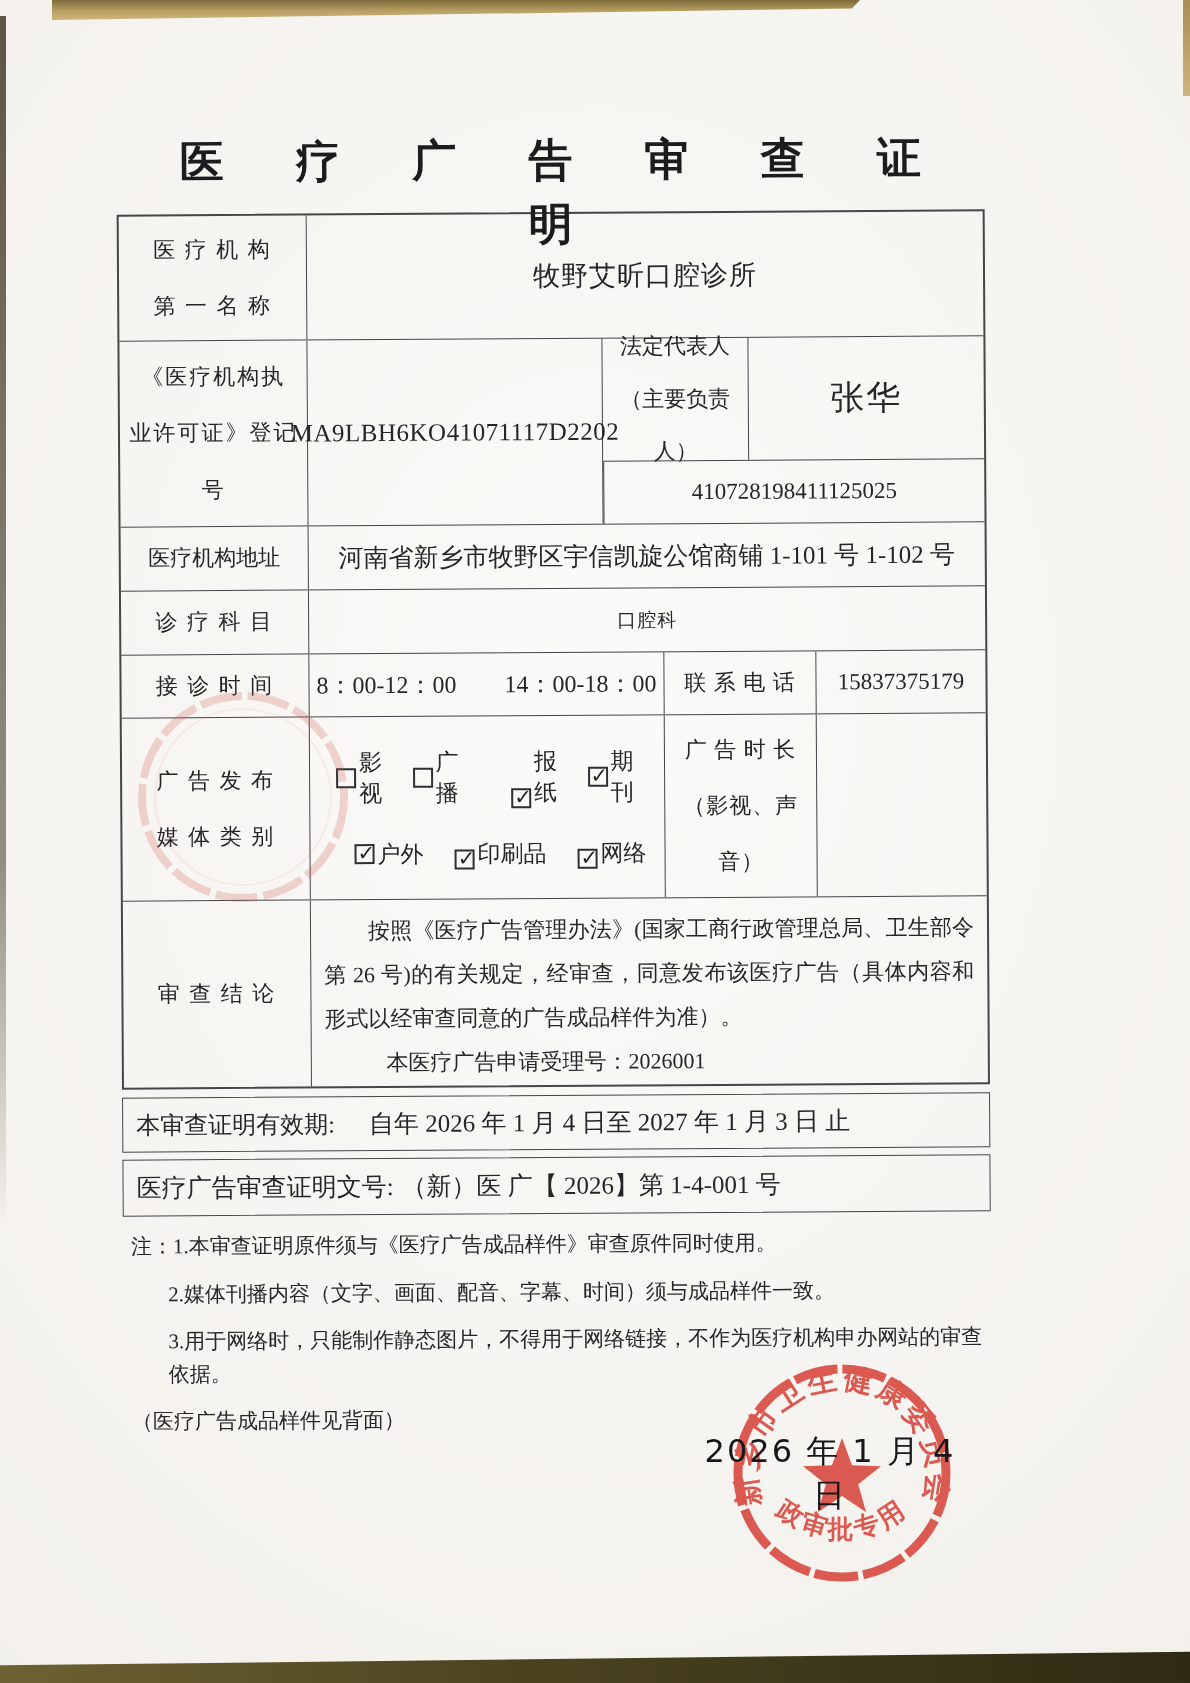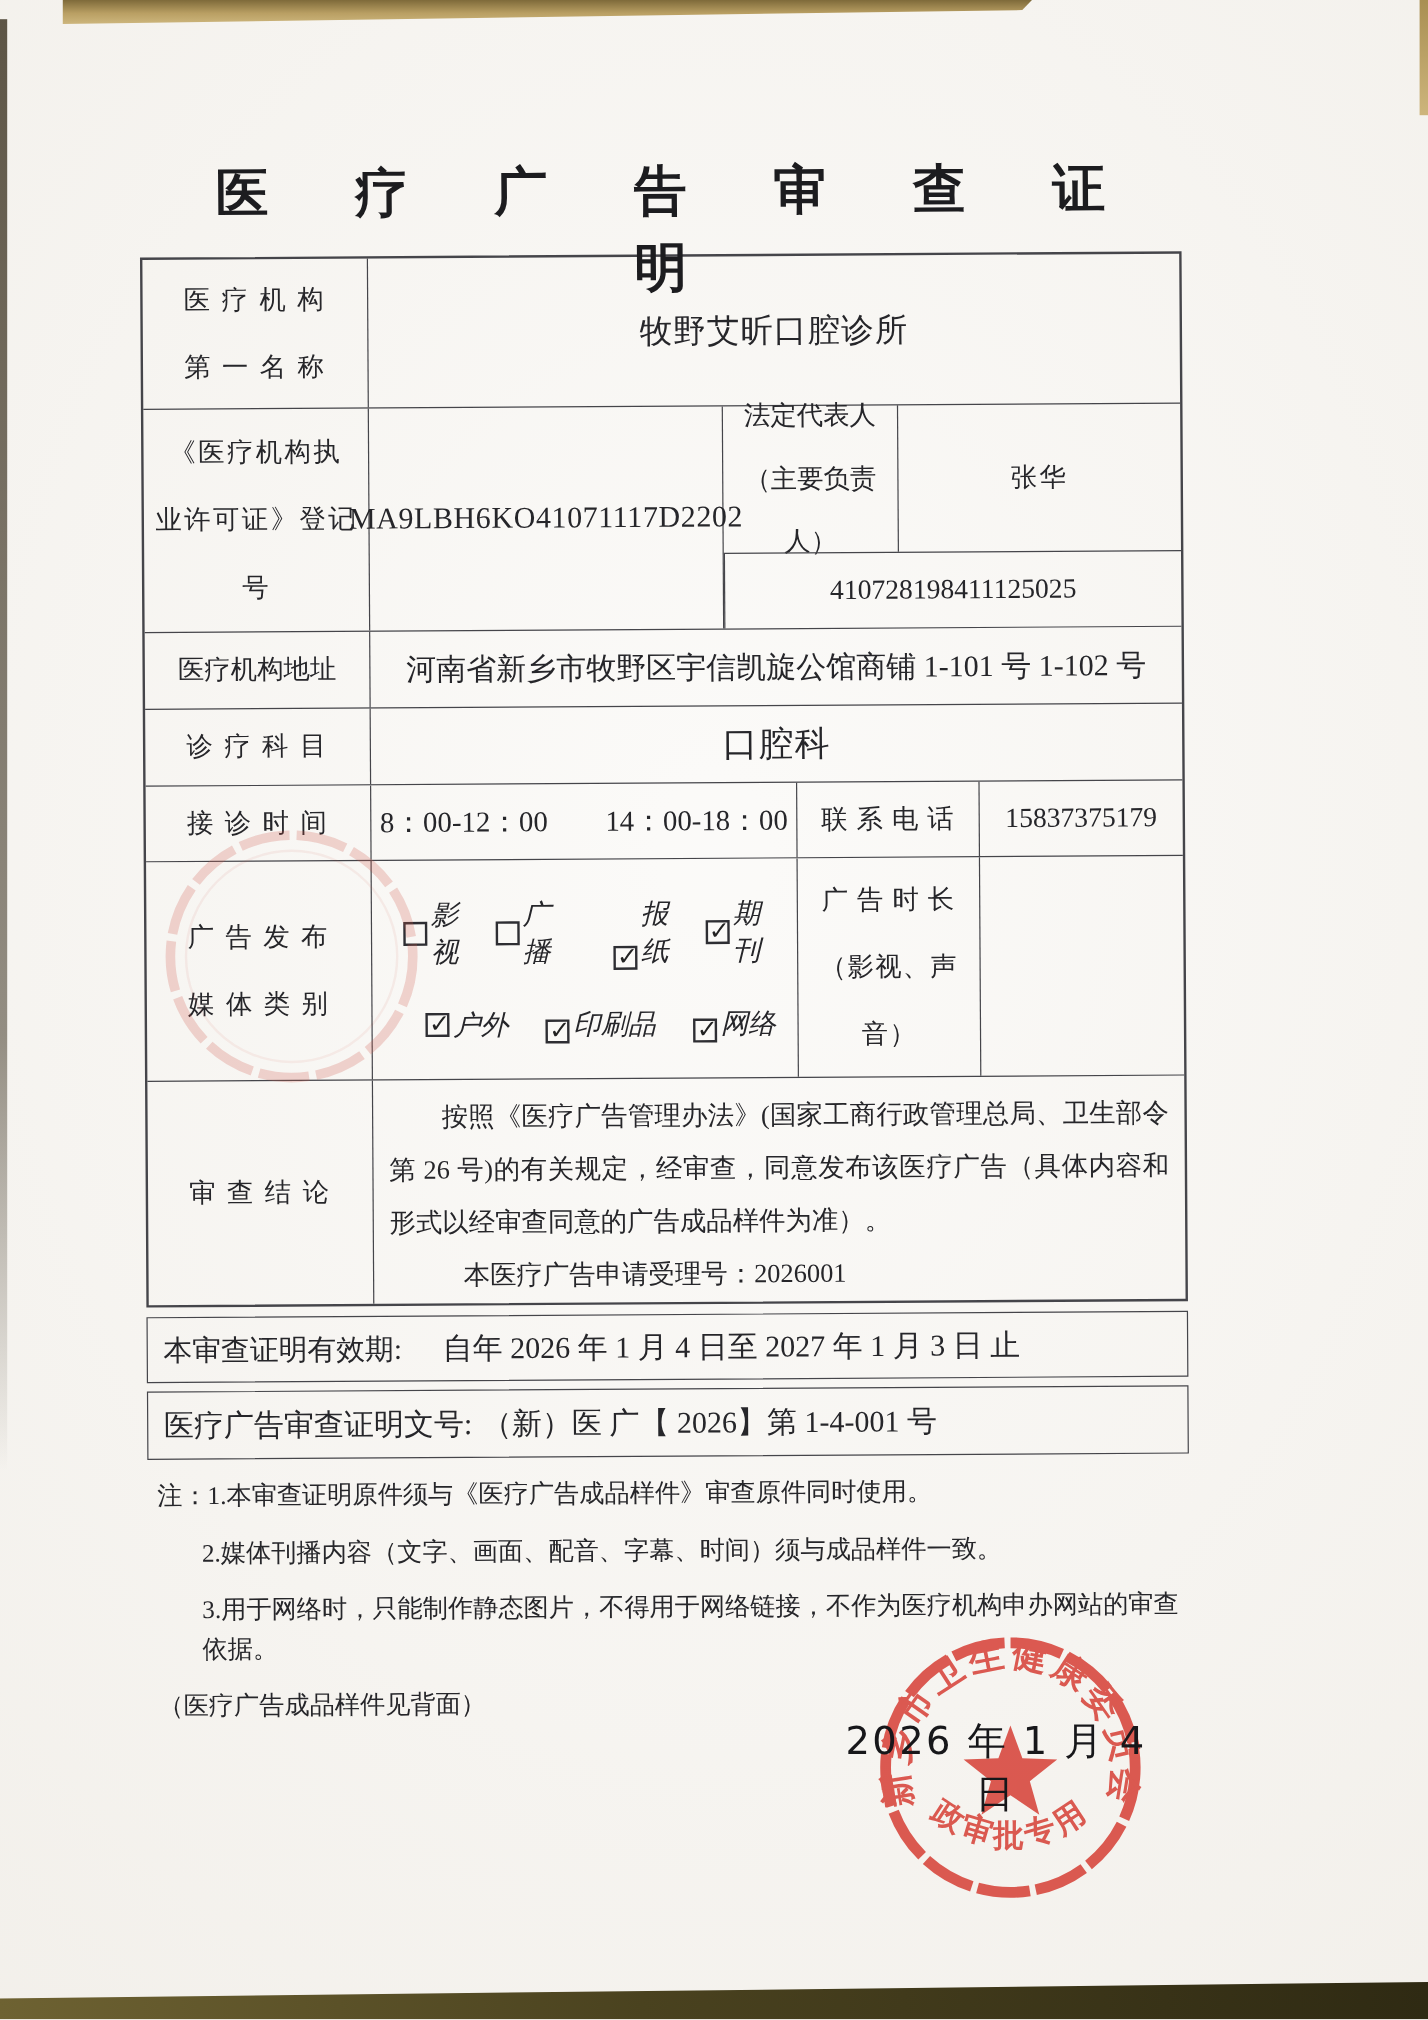--- a/index.html
+++ b/index.html
@@ -43,38 +43,38 @@
   .r2right{flex:1;display:flex;flex-direction:column;border-left:1.6px solid #45454a;}
   .subrow{display:flex;}
   .subrow1{height:122px;}
   .subrow2{flex:1;border-top:1.6px solid #45454a;}
   .subrow .sublab{width:145px;flex:0 0 145px;display:flex;flex-direction:column;justify-content:center;
        align-items:center;text-align:center;font-size:22px;line-height:2.4;}
   .subrow .subval{flex:1;border-left:1.6px solid #45454a;display:flex;align-items:center;justify-content:center;}
   .r3{height:64px;} .r4{height:64px;} .r5{height:63px;}
   .r6{height:183px;} .r7{height:187px;}
   .org-name{font-size:27px;letter-spacing:1px;}
-  .rep-name{font-size:22px;letter-spacing:2px;}
+  .rep-name{font-size:34px;letter-spacing:2px;}
   .id-no{font-size:23px;}
   .address{font-size:25px;}
-  .dept{font-size:29px;letter-spacing:1px;}
+  .dept{font-size:19px;letter-spacing:1px;}
   .hours-cell{width:355px;flex:0 0 355px;display:flex;align-items:center;justify-content:center;font-size:24px;}
   .midcol{width:152px;flex:0 0 152px;display:flex;flex-direction:column;justify-content:center;
        align-items:center;text-align:center;font-size:22px;letter-spacing:1px;line-height:2.55;}
   .endcol{flex:1;display:flex;align-items:center;justify-content:center;font-size:23px;}
   .media-cell{width:355px;flex:0 0 355px;display:flex;flex-direction:column;justify-content:center;gap:30px;font-size:23px;}
   .media-line{display:flex;align-items:center;}
   .media-line.l1{padding-left:26px;}
   .media-line.l2{padding-left:44px;}
   .cb{display:inline-flex;align-items:center;margin-right:9px;}
   .cb.gap{margin-left:22px;align-items:flex-end;}
   .cb .box{width:20px;height:20px;border:2.2px solid #2e2e33;position:relative;flex:0 0 20px;}
   .cb .box.checked::after{content:"✓";position:absolute;left:1px;top:-5px;
        font-family:"DejaVu Sans",sans-serif;font-size:21px;font-weight:bold;color:#222;}
-  .cb .cb-label{margin-left:3px;font-style:italic;}
+  .cb .cb-label{margin-left:3px;}
   .concl{flex:1;padding:9px 13px 0 13px;font-size:22px;line-height:2.0;}
   .concl p{margin:0;text-indent:2em;text-align:justify;}
   .concl p.accept{text-indent:2.8em;}
 
   
   .bar{border:1.8px solid #45454a;width:868px;box-sizing:border-box;display:flex;align-items:center;
        padding-left:13px;font-size:24px;}
   .bar1{height:55px;margin-top:8px;}
   .bar2{height:57px;margin-top:7px;font-size:25px;}
   .bar .bval{margin-left:34px;font-size:25px;}

